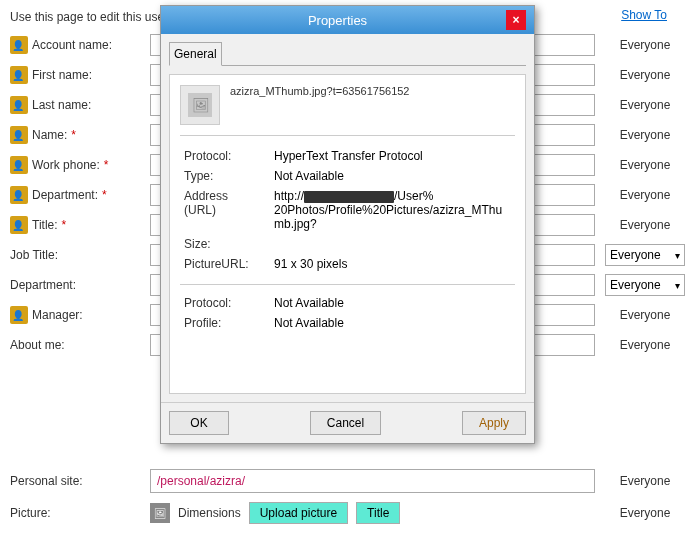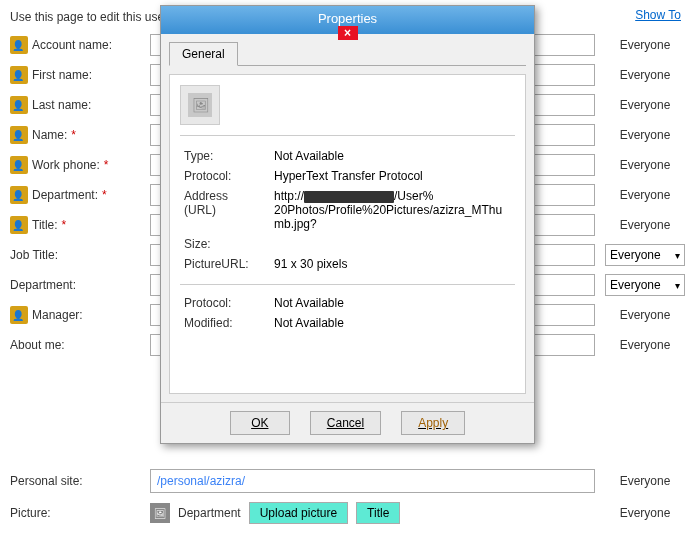--- a/index.html
+++ b/index.html
@@ -25,21 +25,21 @@
 
     .bg-top-text {
       font-size: 12px;
       color: #333;
       margin-bottom: 10px;
     }
 
     .bg-show-to {
       position: absolute;
       top: 8px;
-      right: 14px;
+      right: 28px;
       font-size: 12px;
       color: #0066cc;
       text-decoration: underline;
       cursor: pointer;
     }
 
     .bg-fields {
       position: absolute;
       top: 30px;
       left: 0;
@@ -122,21 +122,20 @@
     }
 
     .dialog-titlebar {
       background: linear-gradient(to bottom, #6db3e8, #3a8fd4);
       color: white;
       padding: 5px 8px;
       display: flex;
       align-items: center;
       justify-content: space-between;
       height: 28px;
-      flex-direction: column;
     }
 
     .dialog-close {
       width: 20px;
       height: 20px;
       background: #e81123;
       border: none;
       color: white;
       cursor: pointer;
       font-size: 12px;
@@ -151,21 +150,21 @@
     }
 
     
     .tab-bar {
       display: flex;
       border-bottom: 1px solid #aaa;
       margin-bottom: 8px;
     }
 
     .tab {
-      padding: 4px 12px;
+      padding: 4px 4px;
       font-size: 12px;
       border: 1px solid #aaa;
       border-bottom: none;
       background: white;
       cursor: pointer;
       margin-right: 2px;
       margin-bottom: -1px;
     }
 
     .tab.active {
@@ -247,26 +246,25 @@
 
     .section-divider {
       border: none;
       border-top: 1px solid #ccc;
       margin: 8px 0;
     }
 
     
     .dialog-footer {
       display: flex;
-      justify-content: center;
-      gap: 20px;
+      justify-content: space-between;
+      gap: 6px;
       padding: 8px;
       border-top: 1px solid #ccc;
       background: #f0f0f0;
-      text-decoration: underline;
     }
 
     .dialog-btn {
       padding: 4px 16px;
       font-size: 12px;
       border: 1px solid #aaa;
       background: #e8e8e8;
       cursor: pointer;
       min-width: 60px;
     }
@@ -292,21 +290,21 @@
     }
 
     .personal-site-input {
       flex: 1;
       height: 24px;
       border: 1px solid #aaa;
       background: white;
       padding: 2px 6px;
       font-size: 12px;
       margin-right: 10px;
-      color: #3b82f6;
+      color: #be185d;
     }
 
     .picture-controls {
       display: flex;
       align-items: center;
       gap: 8px;
       flex: 1;
       margin-right: 10px;
     }
 
@@ -453,21 +451,21 @@
   <div class="bottom-fields">
     <div class="bottom-field-row">
       <div class="bg-field-label">Personal site:</div>
       <input class="personal-site-input" type="text" value="/personal/azizra/" style="">
       <span class="bg-everyone">Everyone</span>
     </div>
     <div class="bottom-field-row">
       <div class="bg-field-label">Picture:</div>
       <div class="picture-controls">
         <span class="picture-icon">🖼</span>
-        <span class="picture-url-label">Department</span>
+        <span class="picture-url-label">Dimensions</span>
         <button class="btn-upload">Upload picture</button>
         <button class="btn-remove">Title</button>
       </div>
       <span class="bg-everyone">Everyone</span>
     </div>
   </div>
 </div>
 
 <div class="dialog">
   <div class="dialog-titlebar">
@@ -482,31 +480,32 @@
 
     <div class="content-area">
 
       <div class="image-preview-area">
         <div class="image-placeholder">
           <svg width="24" height="24" viewBox="0 0 24 24" fill="none" xmlns="http://www.w3.org/2000/svg">
             <rect width="24" height="24" fill="#c8c8c8"></rect>
             <text x="4" y="17" font-size="14" fill="#888">🖼</text>
           </svg>
         </div>
+        <span class="image-filename">azizra_MThumb.jpg?t=63561756152</span>
       </div>
 
       <table class="prop-table">
         <tbody>
             <tr>
+          <td class="prop-label">Protocol:</td>
+          <td class="prop-value">HyperText Transfer Protocol</td>
+        </tr>
+        <tr>
           <td class="prop-label">Type:</td>
           <td class="prop-value">Not Available</td>
-        </tr>
-        <tr>
-          <td class="prop-label">Protocol:</td>
-          <td class="prop-value">HyperText Transfer Protocol</td>
         </tr>
         <tr>
           <td class="prop-label">Address<br>(URL)</td>
           <td class="prop-value">
             http://<span class="blur-block"></span>/User%<br>20Photos/Profile%20Pictures/azizra_MThumb.jpg?
           </td>
         </tr>
         <tr>
           <td class="prop-label">Size:</td>
           <td class="prop-value"></td>
@@ -520,21 +519,21 @@
 
       <hr class="section-divider">
 
       <table class="prop-table">
         <tbody>
             <tr>
           <td class="prop-label">Protocol:</td>
           <td class="prop-value">Not Available</td>
         </tr>
         <tr>
-          <td class="prop-label">Modified:</td>
+          <td class="prop-label">Profile:</td>
           <td class="prop-value">Not Available</td>
         </tr>
       </tbody>
         </table>
     </div>
   </div>
 
   <div class="dialog-footer">
     <button class="dialog-btn">OK</button>
     <button class="dialog-btn">Cancel</button>

